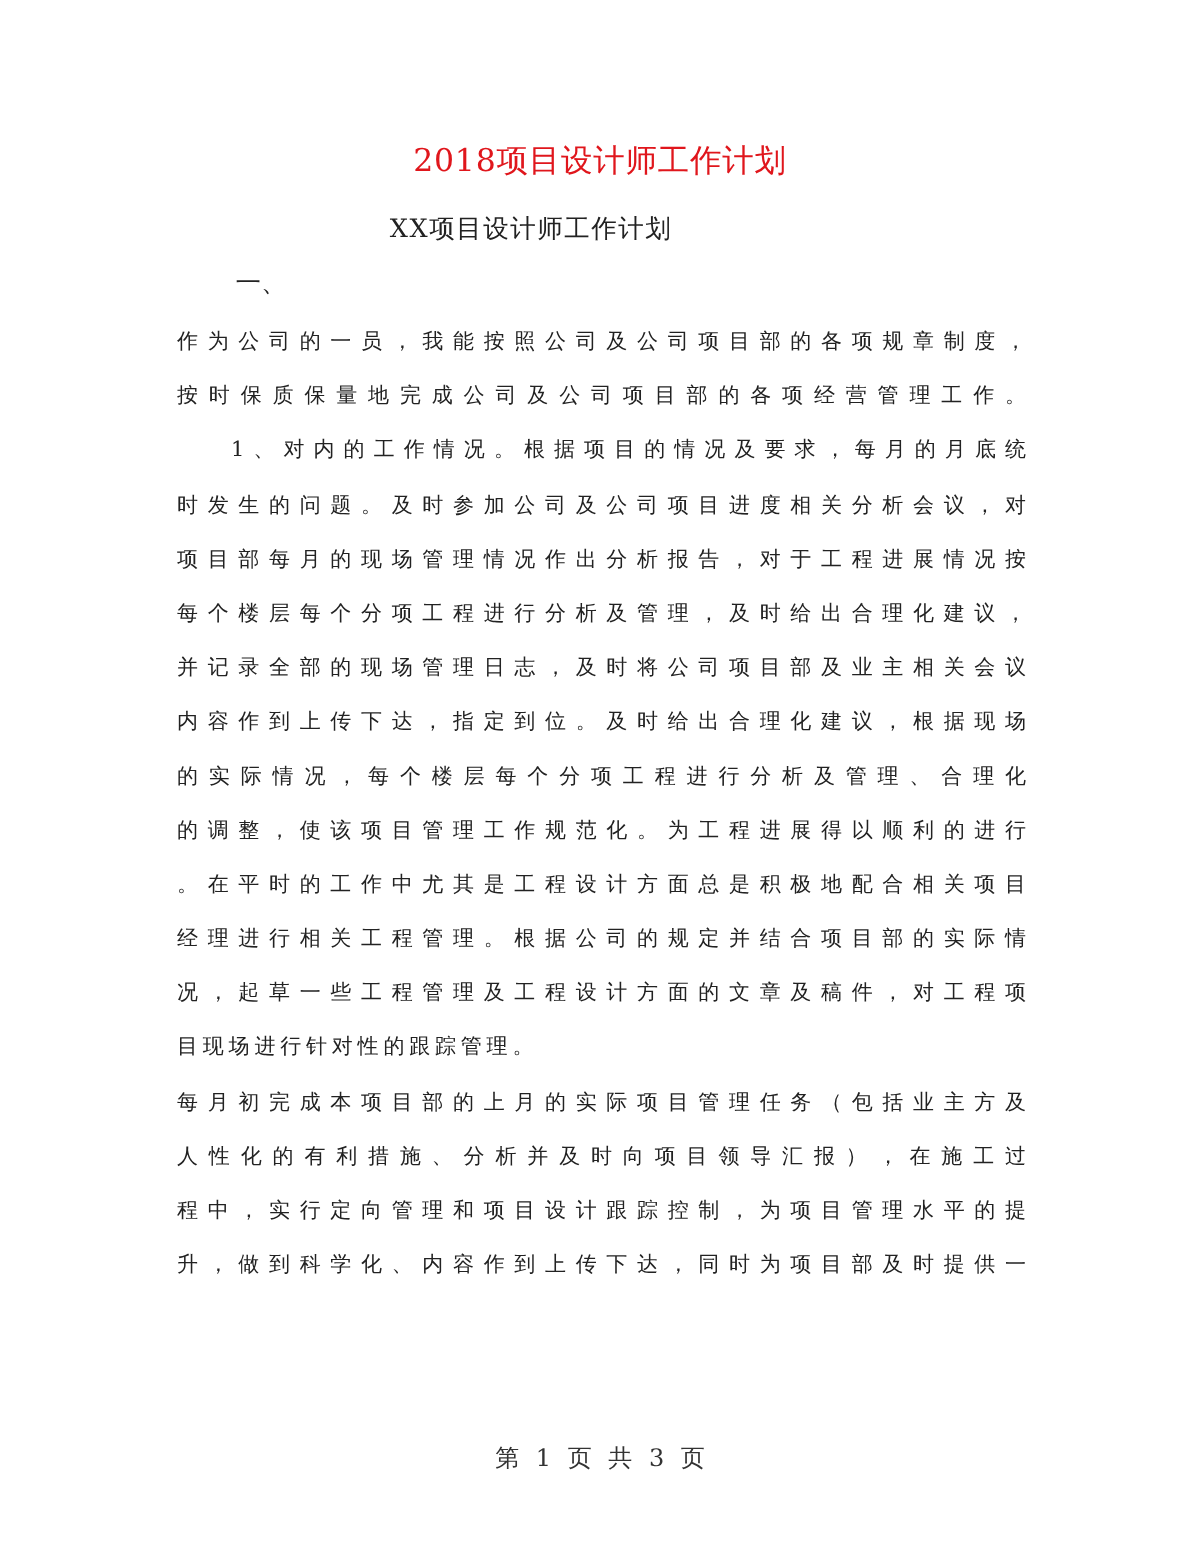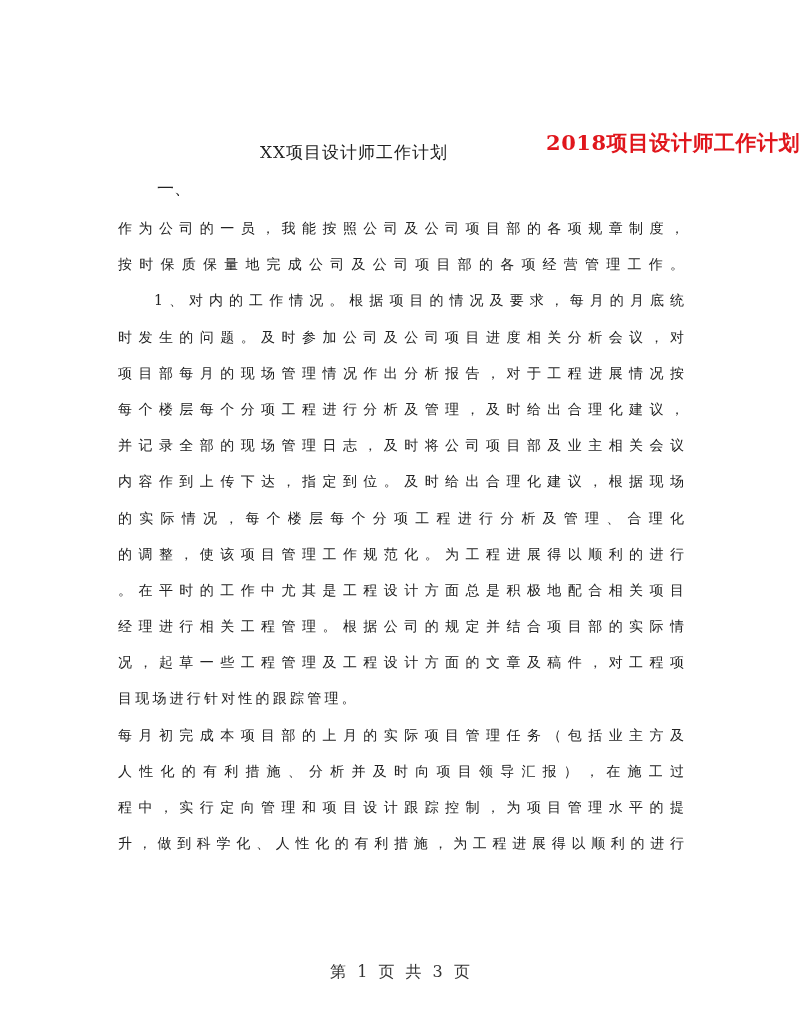--- a/index.html
+++ b/index.html
@@ -19,27 +19,26 @@
       position: absolute;
       left: 0; top: 0;
       width: 800px;
       height: 1036px;
     }
     .title {
       position: absolute;
       top: 93px;
       left: 0;
       width: 800px;
-      text-align: right;
+      text-align: center;
       font-size: 21px;
-      font-weight: bold;
+      font-weight: normal;
       color: #e0161c;
       letter-spacing: 0.5px;
       font-family: "DejaVu Serif", "Liberation Serif", serif;
-      margin-top: 36px;
     }
     .subtitle {
       position: absolute;
       top: 141px;
       left: 0;
       width: 708px;
       text-align: center;
       font-size: 17px;
       color: #222;
       letter-spacing: 1px;
@@ -106,17 +105,17 @@
     <div class="line">的实际情况，每个楼层每个分项工程进行分析及管理、合理化</div>
     <div class="line">的调整，使该项目管理工作规范化。为工程进展得以顺利的进行</div>
     <div class="line">。在平时的工作中尤其是工程设计方面总是积极地配合相关项目</div>
     <div class="line">经理进行相关工程管理。根据公司的规定并结合项目部的实际情</div>
     <div class="line">况，起草一些工程管理及工程设计方面的文章及稿件，对工程项</div>
     <div class="line last">目现场进行针对性的跟踪管理。</div>
 
     <div class="line">每月初完成本项目部的上月的实际项目管理任务（包括业主方及</div>
     <div class="line">人性化的有利措施、分析并及时向项目领导汇报），在施工过</div>
     <div class="line">程中，实行定向管理和项目设计跟踪控制，为项目管理水平的提</div>
-    <div class="line">升，做到科学化、人性化的有利措施，为工程进展得以顺利的进行</div>
+    <div class="line">升，做到科学化、内容作到上传下达，同时为项目部及时提供一</div>
   </div>
 
   <div class="footer">第 1 页 共 3 页</div>
 </div>
 
 </body></html>

